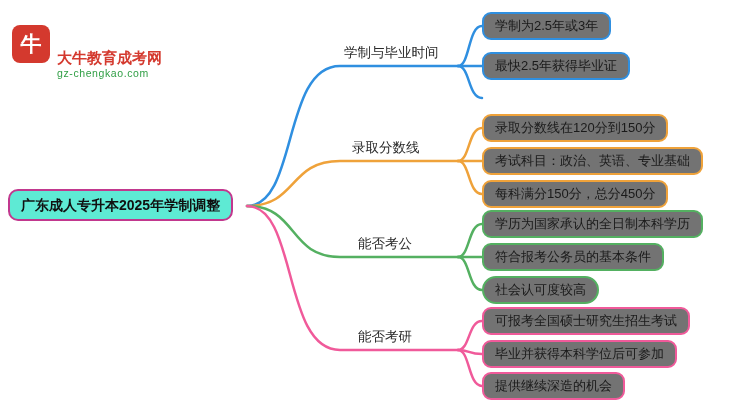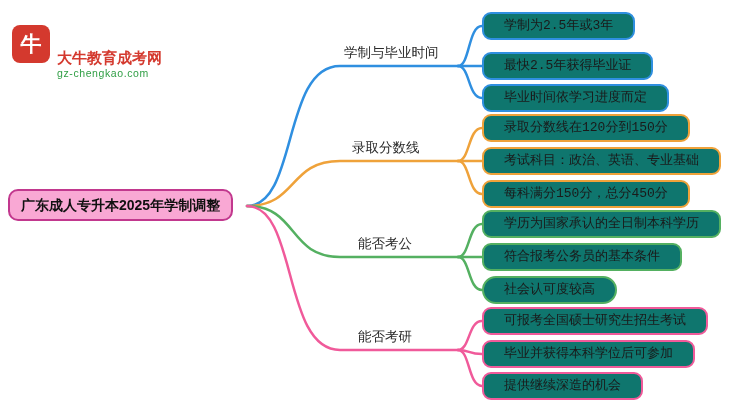--- a/index.html
+++ b/index.html
@@ -3,25 +3,25 @@
 <meta charset="utf-8">
 <style>
   html,body{margin:0;padding:0;background:#fff;}
   .canvas{
     position:relative;width:750px;height:410px;background:#fff;overflow:hidden;
     font-family:"Liberation Sans","DejaVu Sans",sans-serif;
   }
   .connector-svg{position:absolute;left:0;top:0;width:750px;height:410px;}
   .connector-svg path{fill:none;stroke-width:2.5;stroke-linecap:round;}
   .node{
-    position:absolute;background:#0f766e;border:2px solid #999;border-radius:9px;
-    padding:3px 20px;font-size:13px;line-height:18px;white-space:nowrap;color:#1a1a1a;font-family:Liberation Mono, monospace;
+    position:absolute;background:#737373;border:2px solid #999;border-radius:9px;
+    padding:3px 11px;font-size:13px;line-height:18px;white-space:nowrap;color:#1a1a1a;
   }
   .root-node{
-    position:absolute;left:8px;top:189px;background:#f9a8d4;border:2px solid #c2388e;
+    position:absolute;left:8px;top:189px;background:#5eead4;border:2px solid #c2388e;
     border-radius:10px;padding:5px 11px;font-size:14px;line-height:18px;
     font-weight:bold;color:#111;white-space:nowrap;
   }
   .branch-label{
     position:absolute;font-size:13.5px;color:#2b2b2b;white-space:nowrap;
   }
   .logo{position:absolute;left:12px;top:8px;display:flex;align-items:center;gap:7px;}
   .logo-icon{
     width:38px;height:38px;border-radius:8px;background:#d4392e;color:#fff;
     display:flex;align-items:center;justify-content:center;
@@ -67,21 +67,20 @@
 
   <div class="root-node" style="border-color: rgb(194, 56, 142);">广东成人专升本2025年学制调整</div>
 
   <div class="branch-label" style="left:344px;top:44px;">学制与毕业时间</div>
   <div class="branch-label" style="left:352px;top:139px;">录取分数线</div>
   <div class="branch-label" style="left:358px;top:235px;">能否考公</div>
   <div class="branch-label" style="left:358px;top:328px;">能否考研</div>
 
   <div class="node" style="left: 482px; top: 12px; border-color: rgb(47, 143, 224);">学制为2.5年或3年</div>
   <div class="node" style="left: 482px; top: 52px; border-color: rgb(47, 143, 224);">最快2.5年获得毕业证</div>
-  <div class="node" style="left: 482px; top: 84px; border-color: rgb(47, 143, 224);">毕业时间依学习进度而定</div>
 
   <div class="node" style="left: 482px; top: 114px; border-color: rgb(239, 162, 58);">录取分数线在120分到150分</div>
   <div class="node" style="left: 482px; top: 147px; border-color: rgb(239, 162, 58);">考试科目：政治、英语、专业基础</div>
   <div class="node" style="left: 482px; top: 180px; border-color: rgb(239, 162, 58);">每科满分150分，总分450分</div>
 
   <div class="node" style="left: 482px; top: 210px; border-color: rgb(84, 176, 97);">学历为国家承认的全日制本科学历</div>
   <div class="node" style="left: 482px; top: 243px; border-color: rgb(84, 176, 97);">符合报考公务员的基本条件</div>
   <div class="node" style="left: 482px; top: 276px; border-color: rgb(84, 176, 97); border-radius: 14px;">社会认可度较高</div>
 
   <div class="node" style="left: 482px; top: 340px; border-color: rgb(240, 90, 154);">毕业并获得本科学位后可参加</div>

